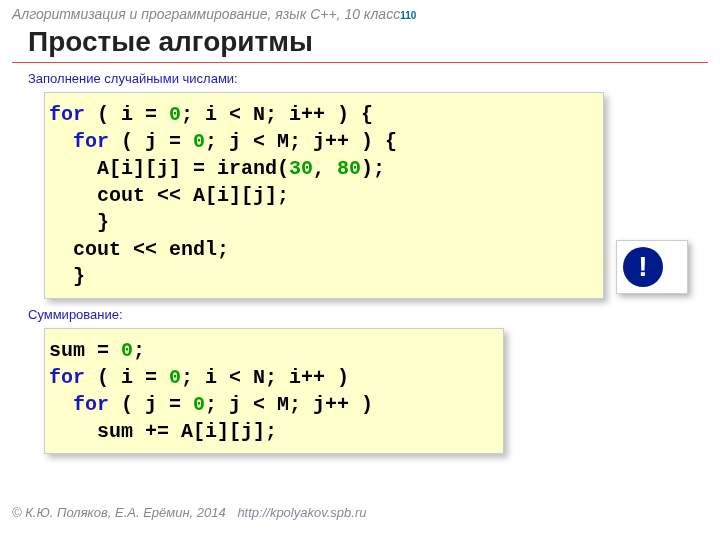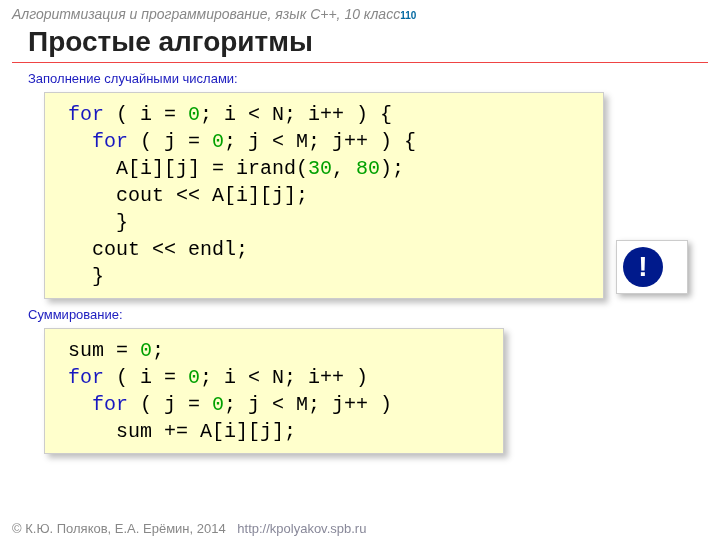--- a/index.html
+++ b/index.html
@@ -39,25 +39,25 @@
   .subheading {
     color: #2020c0;
     font-size: 13px;
     padding: 8px 0 6px 28px;
   }
   .code-block {
     margin: 0 0 0 44px;
     background: #ffffcc;
     border: 1px solid #ccc;
     box-shadow: 4px 4px 6px rgba(0,0,0,0.25);
-    padding: 8px 23px;
+    padding: 8px 4px;
     font-family: "Courier New", monospace;
     font-size: 20px;
     line-height: 1.35;
-    font-weight: normal;
+    font-weight: bold;
     color: #000;
     position: relative;
   }
   .code-block.first { width: 560px; }
   .code-block.second { width: 460px; }
   .kw { color: #1818c0; }
   .num { color: #00a000; }
   .callout {
     position: absolute;
     right: 32px;
@@ -82,22 +82,23 @@
     justify-content: center;
     margin-right: 10px;
     flex-shrink: 0;
   }
   .callout-text {
     color: #c00000;
     font-size: 22px;
   }
   .footer {
     position: absolute;
-    bottom: 4px;
+    bottom: 20px;
     left: 12px;
+    font-style: italic;
     color: #888;
     font-size: 13px;
   }
   .footer .url { color: #889; margin-left: 8px; }
 </style>
 </head>
 <body>
 
 <div class="header">
   <span class="header-course">Алгоритмизация и программирование, язык C++, 10 класс</span>

